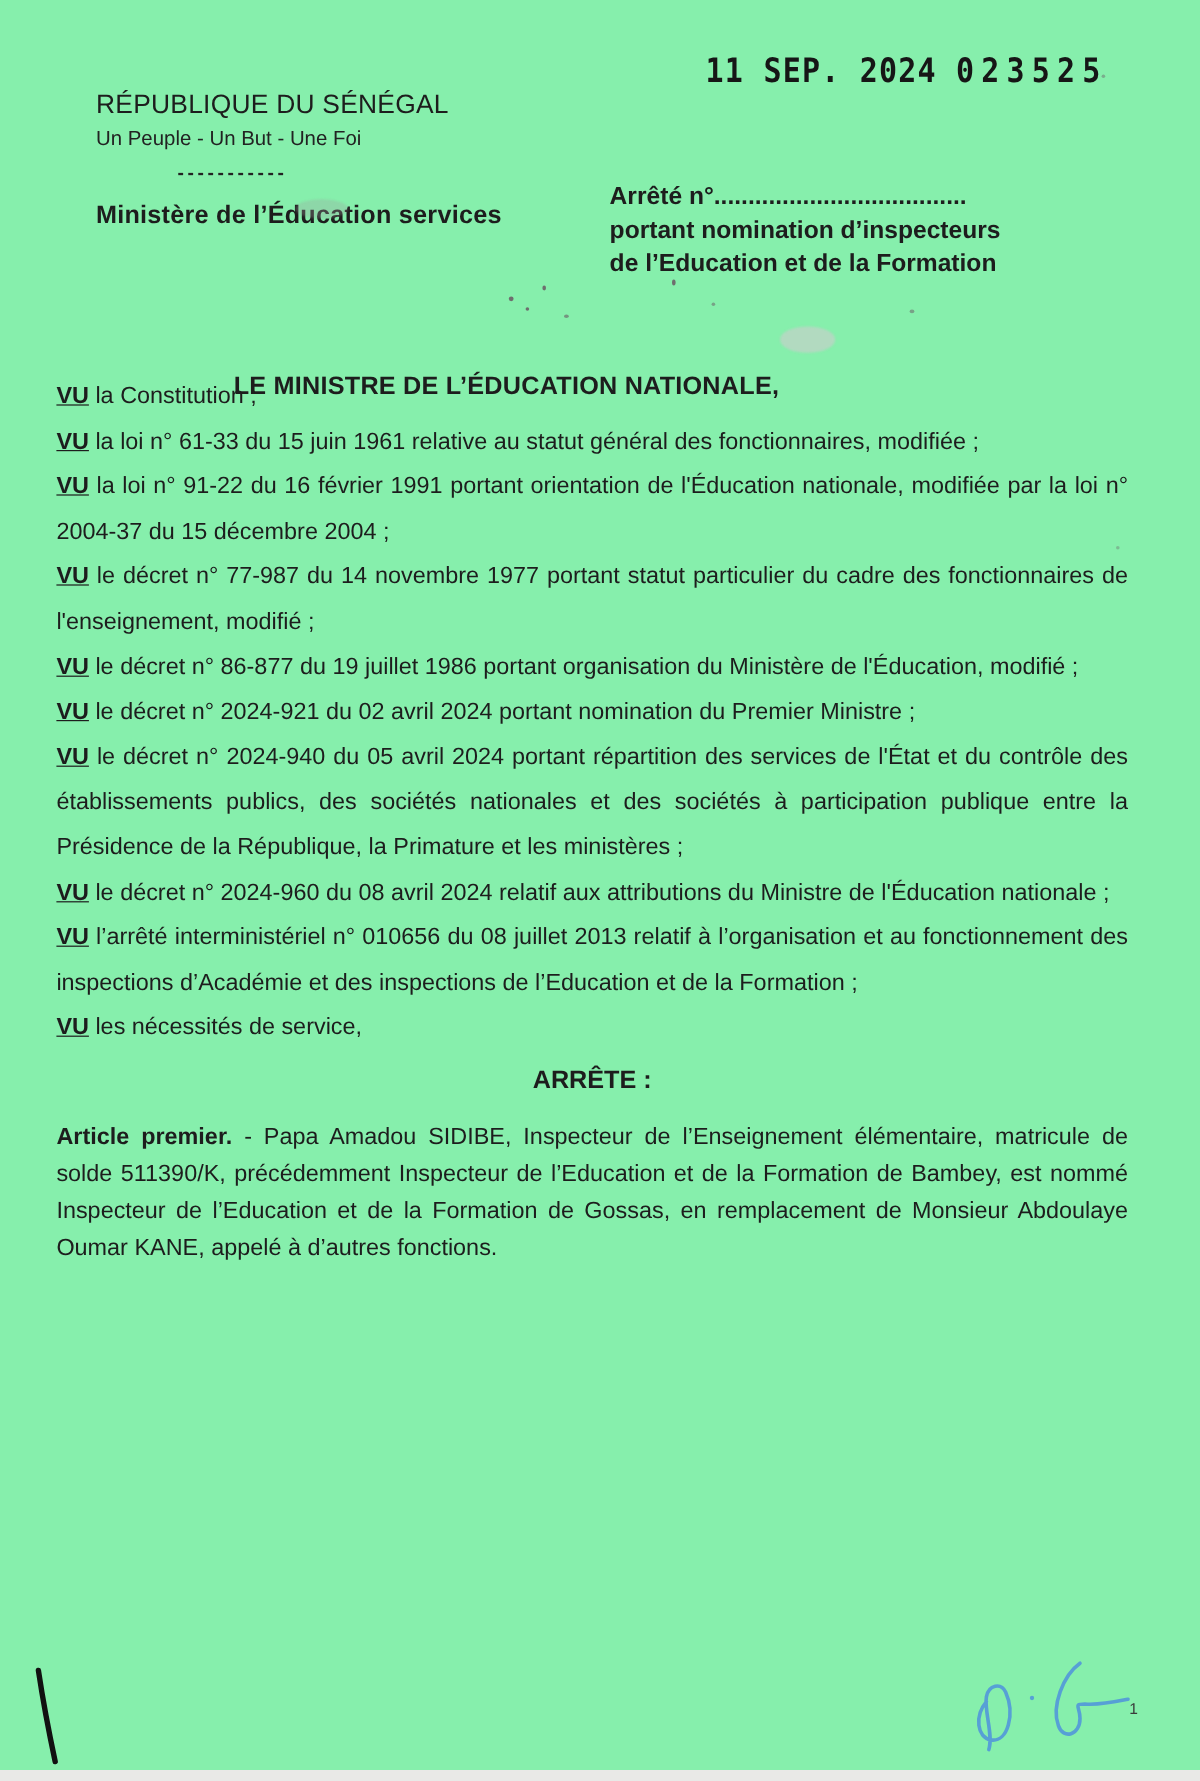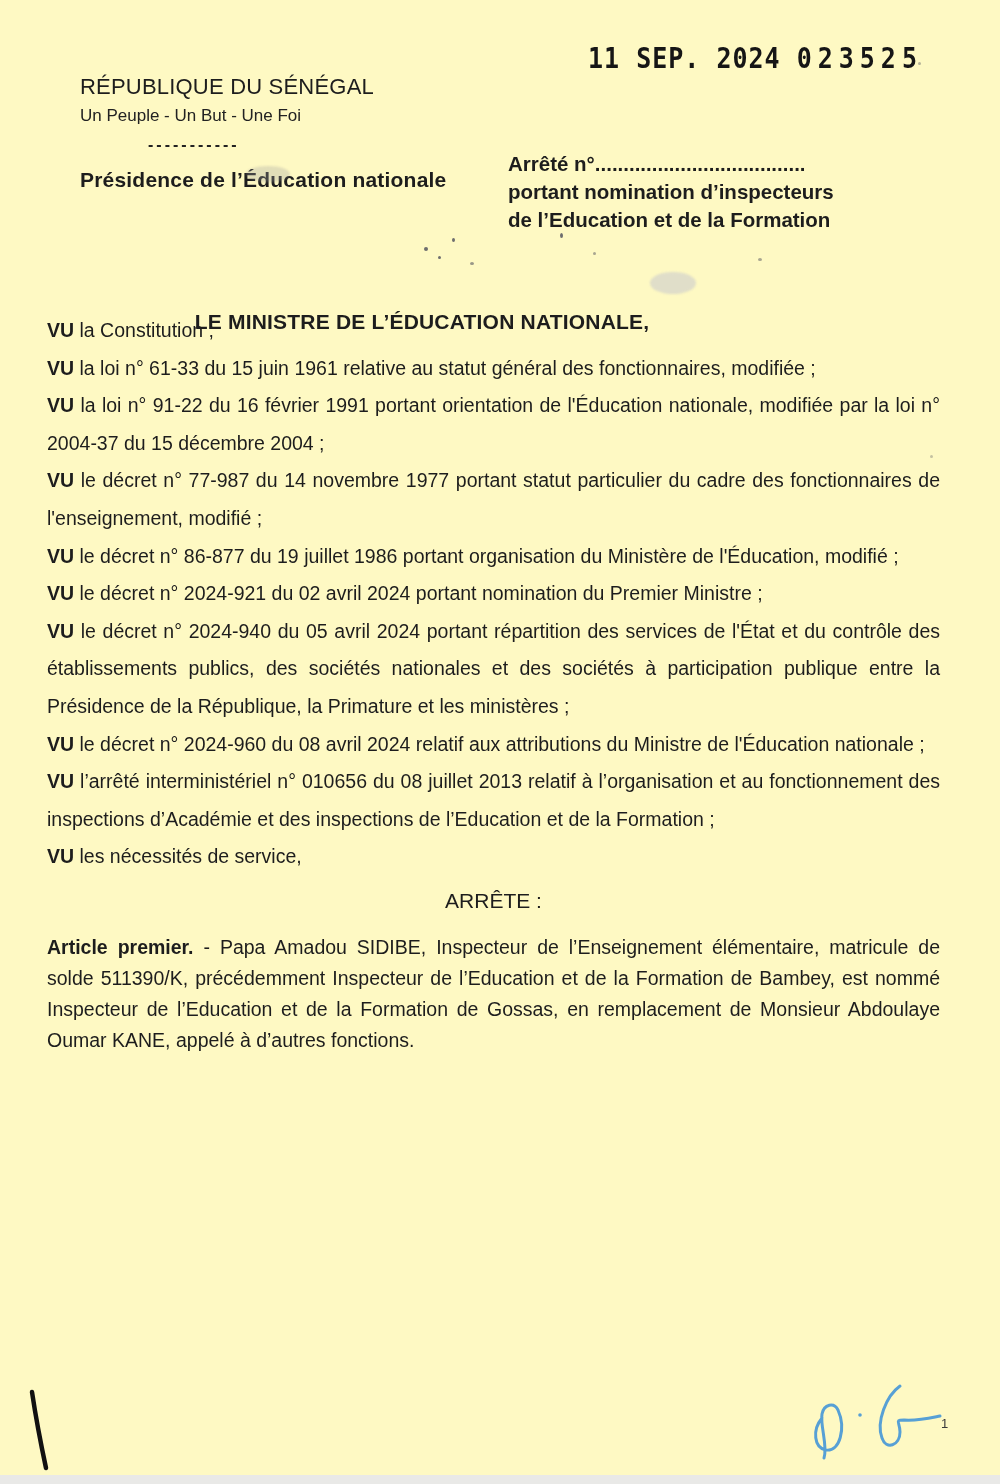--- a/index.html
+++ b/index.html
@@ -6,21 +6,21 @@
   body{
     width:1000px;height:1484px;
     background:#ffffff;
     font-family:"Liberation Sans", sans-serif;
     color:#1d1d1d;
     overflow:hidden;
   }
   .page{
     position:relative;
     width:1000px;height:1484px;
-    background:#fef9c3;
+    background:#86efac;
   }
 
   
   .stamp{
     position:absolute;left:588px;top:44px;
     font-family:"DejaVu Sans Mono", monospace;
     font-weight:bold;font-size:25px;color:#161616;
     white-space:nowrap;
     letter-spacing:1px;
     transform:scaleY(1.12);
@@ -53,23 +53,23 @@
 
   
   .doc-body{
     position:absolute;left:47px;top:312px;width:893px;
     font-size:19.5px;
   }
   .vu-item{
     margin:0;text-align:justify;line-height:37.6px;
     text-justify:inter-word;
   }
-  .vu-lead{font-weight:bold;}
+  .vu-lead{font-weight:bold;text-decoration:underline;}
   .decision-heading{
-    text-align:center;font-weight:normal;font-size:21px;
+    text-align:center;font-weight:bold;font-size:21px;
     margin:10px 0 16px 0;line-height:30px;
   }
   .article{
     margin:0;text-align:justify;line-height:31px;
   }
   .article-lead{font-weight:bold;}
 
   
   .speck{position:absolute;background:#6e6e6e;border-radius:50%;}
   .smudge{position:absolute;border-radius:50%;pointer-events:none;}
@@ -98,21 +98,21 @@
 <div class="page">
 
   <div class="stamp">
     <span>11 SEP. 2024</span><span class="stamp-number">023525</span>
   </div>
 
   <div class="hdr-left">
     <div class="republic">RÉPUBLIQUE DU SÉNÉGAL</div>
     <div class="motto">Un Peuple - Un But - Une Foi</div>
     <div class="dash-sep">-----------</div>
-    <div class="ministry">Présidence de l’Éducation nationale</div>
+    <div class="ministry">Ministère de l’Éducation services</div>
   </div>
 
   <div class="hdr-right">
     <div>Arrêté n°.....................................</div>
     <div>portant nomination d’inspecteurs</div>
     <div>de l’Education et de la Formation</div>
   </div>
 
   <div class="act-title">LE MINISTRE DE L’ÉDUCATION NATIONALE,</div>
 

